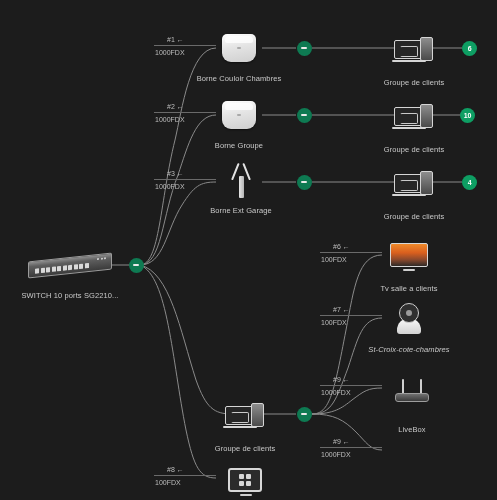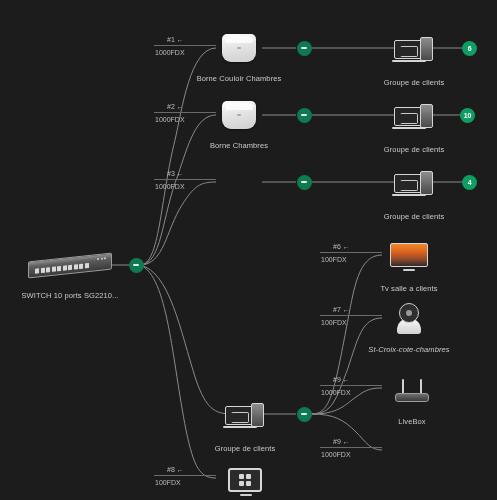--- a/index.html
+++ b/index.html
@@ -420,40 +420,50 @@
   <div class="port-tag" style="left:216px; top:101px;">
     <span class="port-num">#2 ←</span>
     <span class="port-speed">1000FDX</span>
   </div>
   <div class="node" style="left:239px; top:95px;">
     <div class="node-icon">
       <div class="ap-dome">
           <span class="ap-dot"></span>
         </div>
     </div>
-    <div class="node-label">Borne Chambres</div>
+    <div class="node-label">Borne Groupe</div>
   </div>
   <div class="toggle" style="left:304px; top:115px;"></div>
   <div class="node" style="left:414px; top:99px;">
     <div class="node-icon">
       <div class="clients">
         <div class="cl-laptop">
             <span class="cl-swirl"></span>
           </div>
         <div class="cl-phone"></div>
       </div>
     </div>
     <div class="node-label">Groupe de clients</div>
   </div>
   <div class="count-badge" style="left:460px; top:115px;">10</div>
 
   <div class="port-tag" style="left:216px; top:168px;">
     <span class="port-num">#3 ←</span>
     <span class="port-speed">1000FDX</span>
   </div>
+  <div class="node" style="left:241px; top:160px;">
+    <div class="node-icon">
+      <div class="antenna">
+        <span class="ant-arm l"></span>
+        <span class="ant-arm r"></span>
+        <span class="ant-pole"></span>
+      </div>
+    </div>
+    <div class="node-label">Borne Ext Garage</div>
+  </div>
   <div class="toggle" style="left:304px; top:182px;"></div>
   <div class="node" style="left:414px; top:166px;">
     <div class="node-icon">
       <div class="clients">
         <div class="cl-laptop">
             <span class="cl-swirl"></span>
           </div>
         <div class="cl-phone"></div>
       </div>
     </div>
@@ -501,21 +511,21 @@
           </div>
       </div>
     </div>
     <div class="node-label">St-Croix-cote-chambres</div>
   </div>
 
   <div class="port-tag" style="left:382px; top:374px;">
     <span class="port-num">#9 ←</span>
     <span class="port-speed">1000FDX</span>
   </div>
-  <div class="node" style="left:412px; top:371px;">
+  <div class="node" style="left:412px; top:371px;gap:8px;">
     <div class="node-icon">
       <div class="router">
         <span class="router-ant left"></span>
         <span class="router-ant right"></span>
         <span class="router-body"></span>
       </div>
     </div>
     <div class="node-label">LiveBox</div>
   </div>
 

